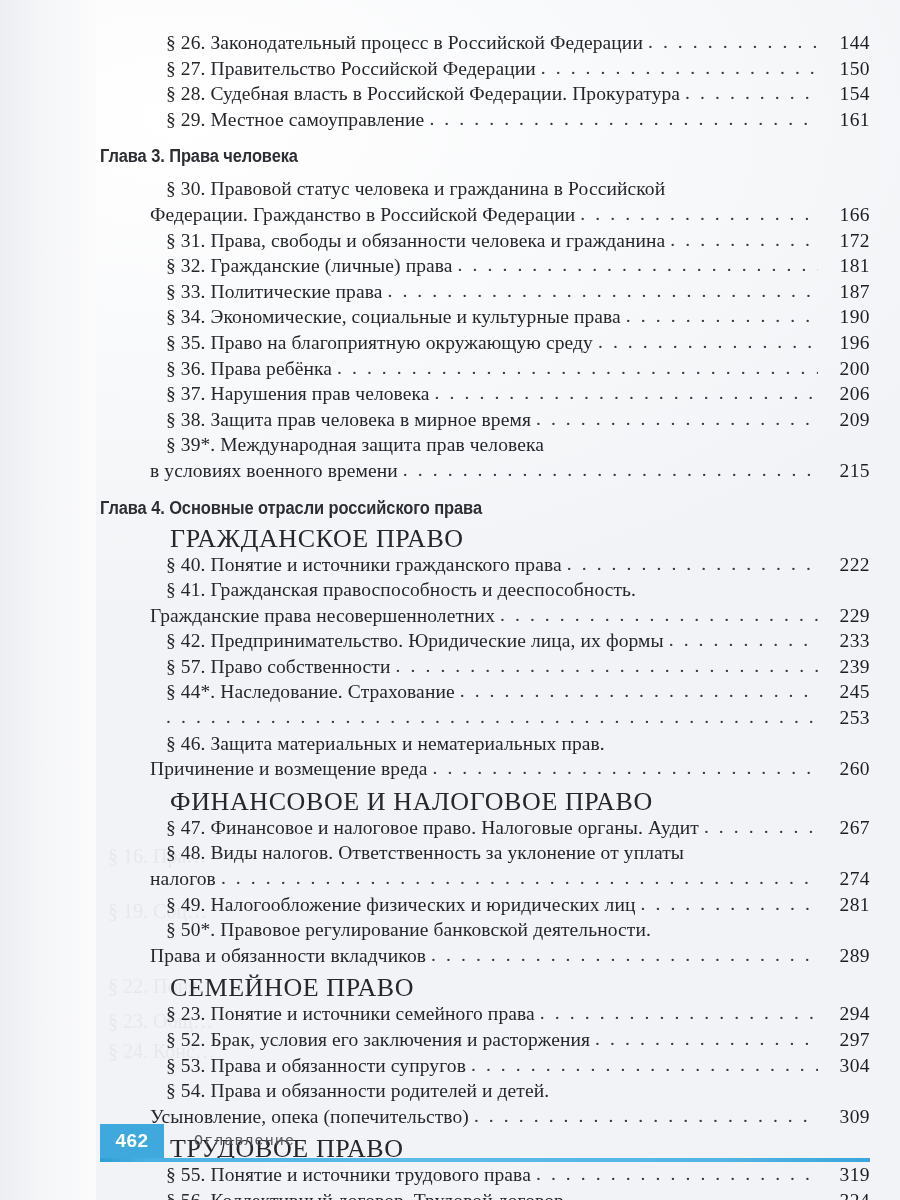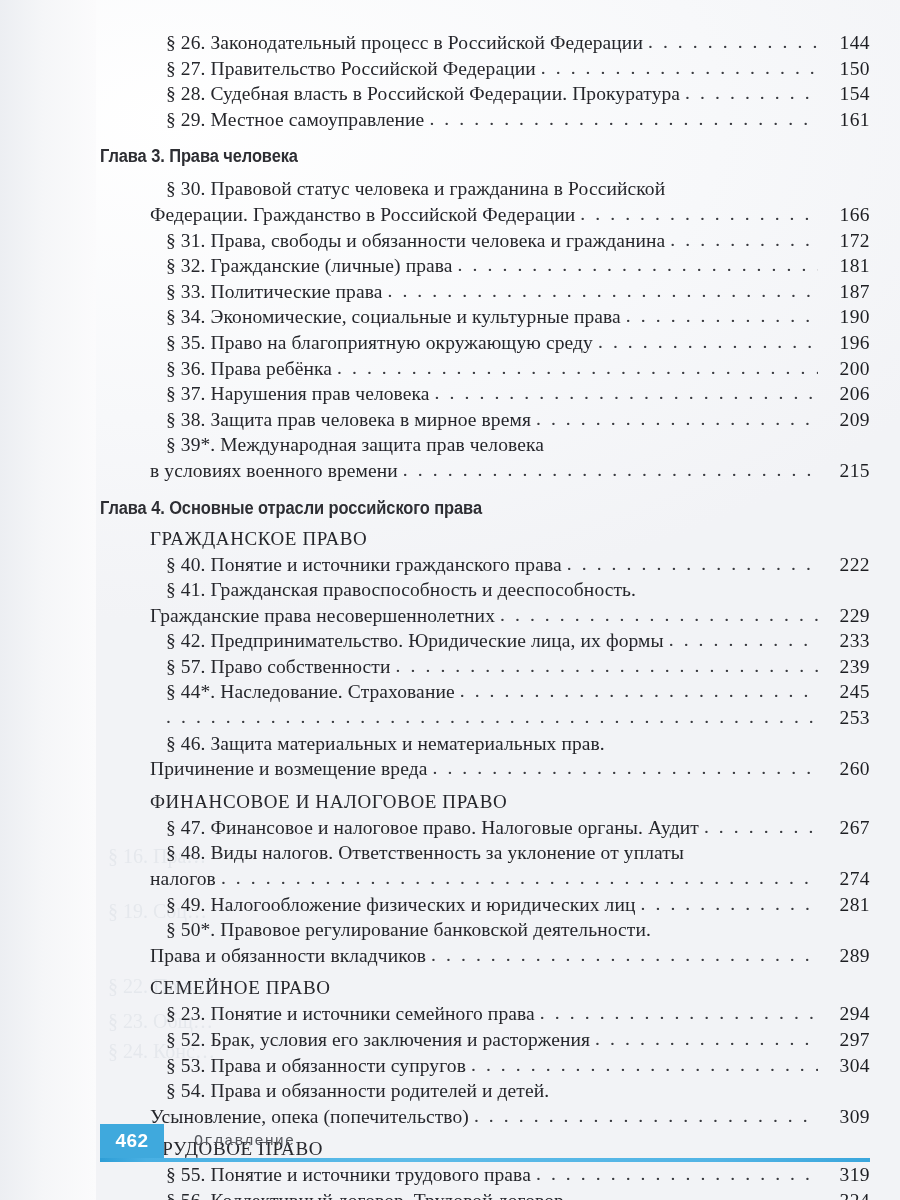--- a/index.html
+++ b/index.html
@@ -101,24 +101,24 @@
     color: #2d2e33;
     letter-spacing: -0.1px;
     margin-left: 0px;
     transform: scaleX(0.94);
     transform-origin: left center;
   }
 
   
   .subhead {
     font-family: "Liberation Serif", "DejaVu Serif", serif;
-    font-size: 19px;
+    font-size: 26px;
     color: #26272c;
     letter-spacing: 0.6px;
-    margin-left: 50px;
+    margin-left: 70px;
     line-height: 27px;
   }
 
   .sp-6  { height: 6px; }
   .sp-9  { height: 9px; }
   .sp-14 { height: 14px; }
 
   
   .footer {
     position: absolute;

